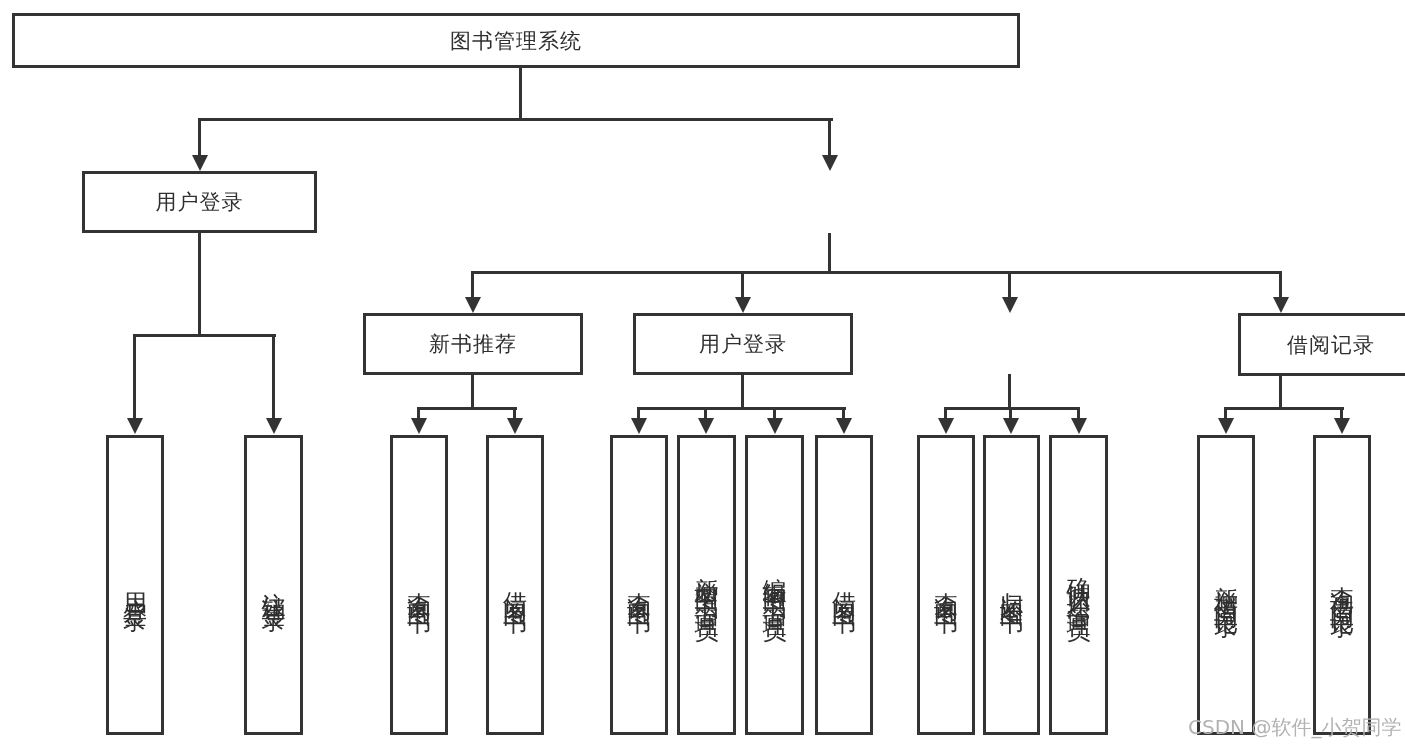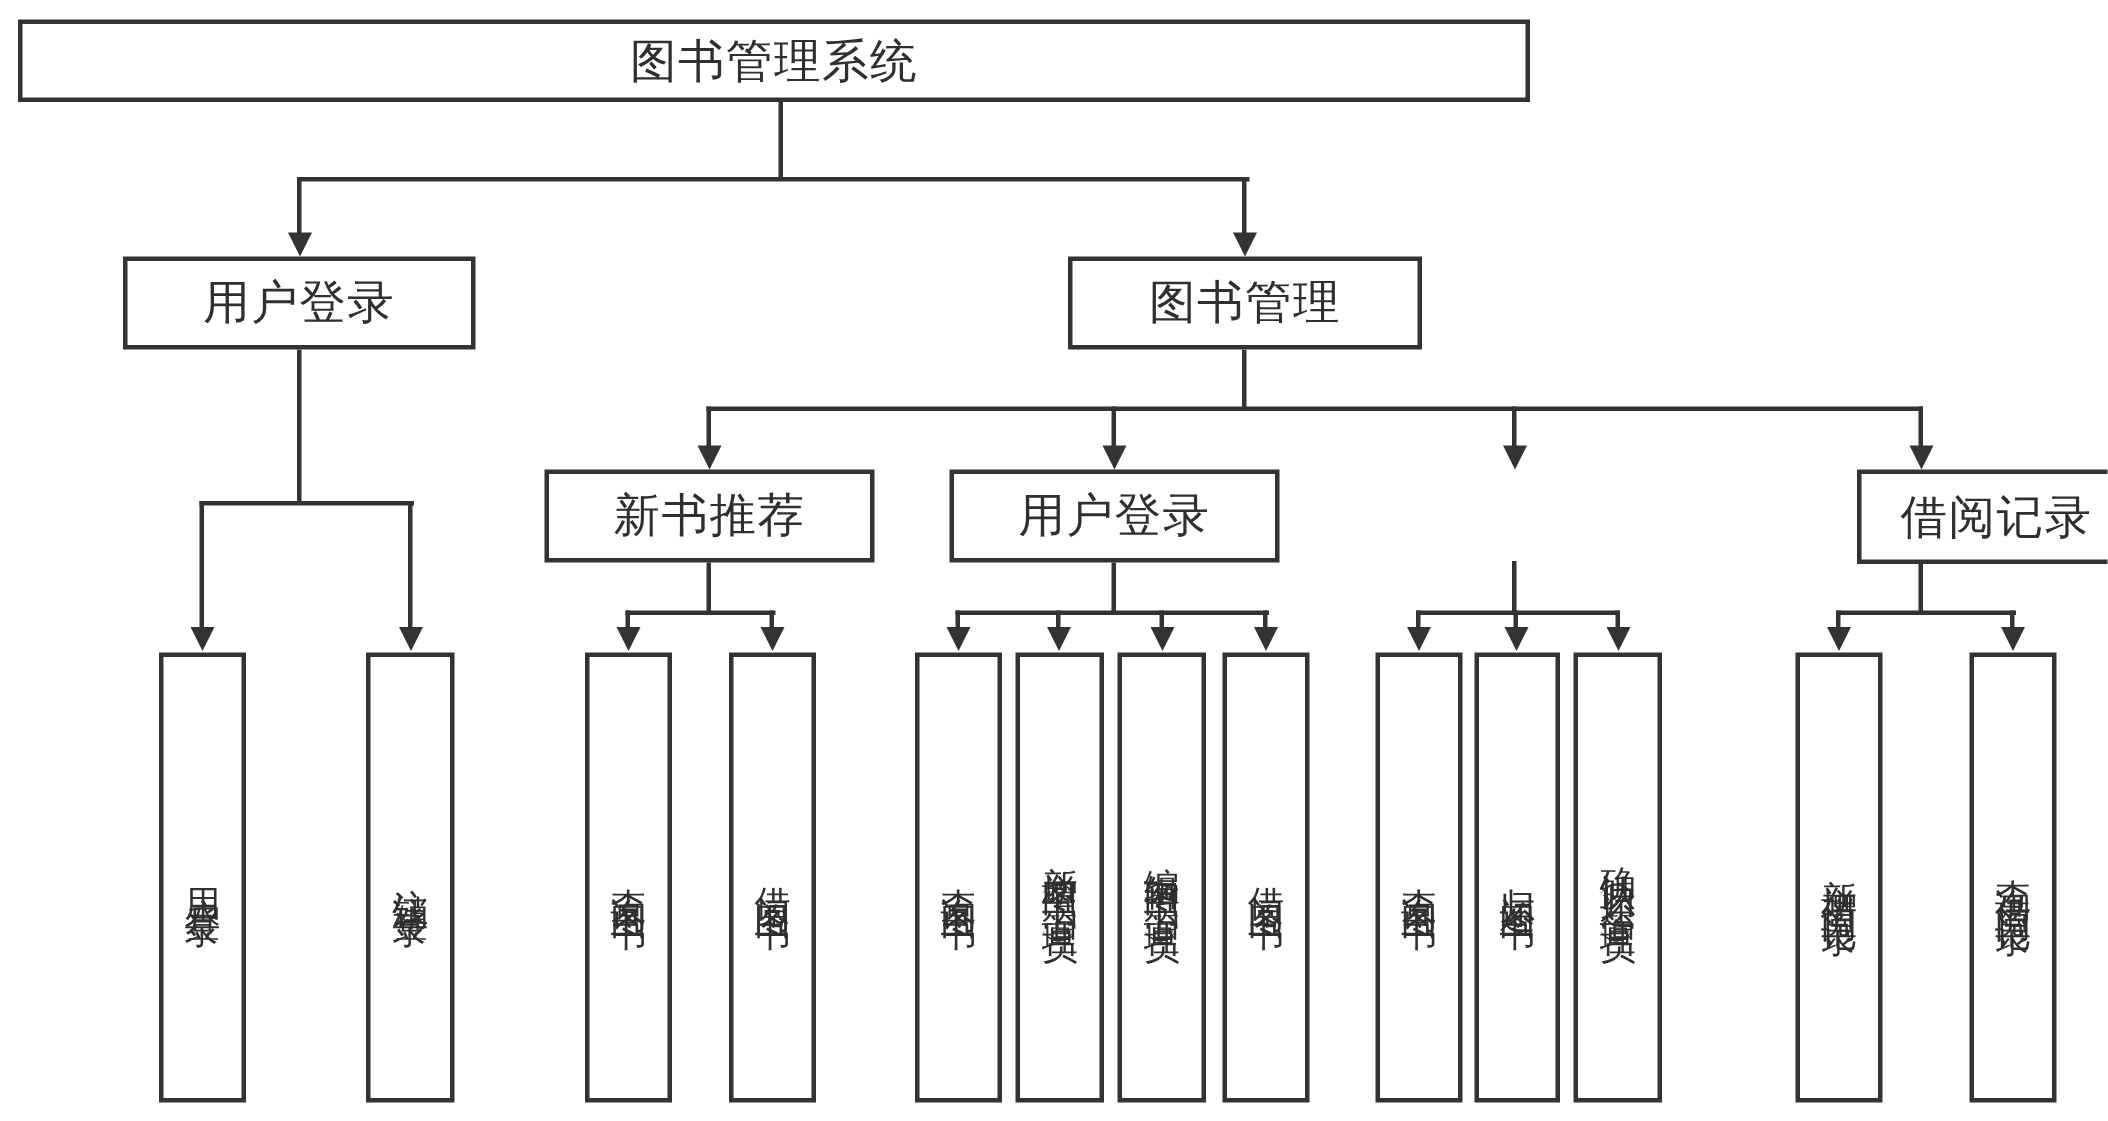--- a/index.html
+++ b/index.html
@@ -35,21 +35,21 @@
   }
   .box {
     position: absolute;
     box-sizing: border-box;
     border: 3px solid var(--box-border);
     background: var(--box-fill);
     display: flex;
     align-items: center;
     justify-content: center;
     color: var(--text);
-    font-size: 31px;
+    font-size: 21px;
     letter-spacing: 1px;
     white-space: nowrap;
     z-index: 2;
   }
   .vbox {
     position: absolute;
     box-sizing: border-box;
     border: 3px solid var(--box-border);
     background: var(--box-fill);
     display: flex;
@@ -142,23 +142,20 @@
   <div class="line" style="left:1340px; top:407px; width:3px; height:13px;"></div>
   <div class="arrowhead" style="left:1334px; top:418px;"></div>
 
   <div class="box" style="left:12px; top:13px; width:1008px; height:55px;">
     <span>图书管理系统</span>
   </div>
 
   <div class="box" style="left:82px; top:171px; width:235px; height:62px;">
     <span>用户登录</span>
   </div>
-  <div class="box" style="left:712px; top:171px; width:236px; height:62px;">
-    <span>图书管理</span>
-  </div>
 
   <div class="box" style="left:363px; top:313px; width:220px; height:62px;justify-content:center;">
     <span>新书推荐</span>
   </div>
   <div class="box" style="left:633px; top:313px; width:220px; height:62px;">
     <span>用户登录</span>
   </div>
   <div class="box" style="left:1238px; top:313px; width:186px; height:63px;">
     <span>借阅记录</span>
   </div>
@@ -200,14 +197,15 @@
     <span class="vtext">确认归还（管理员）</span>
   </div>
 
   <div class="vbox" style="left:1197px; width:58px;">
     <span class="vtext">新增借阅记录</span>
   </div>
   <div class="vbox" style="left:1313px; width:58px;">
     <span class="vtext">查询借阅记录</span>
   </div>
 
+  <div class="watermark">CSDN @软件_小贺同学</div>
 
 </div>
 
 </body></html>

